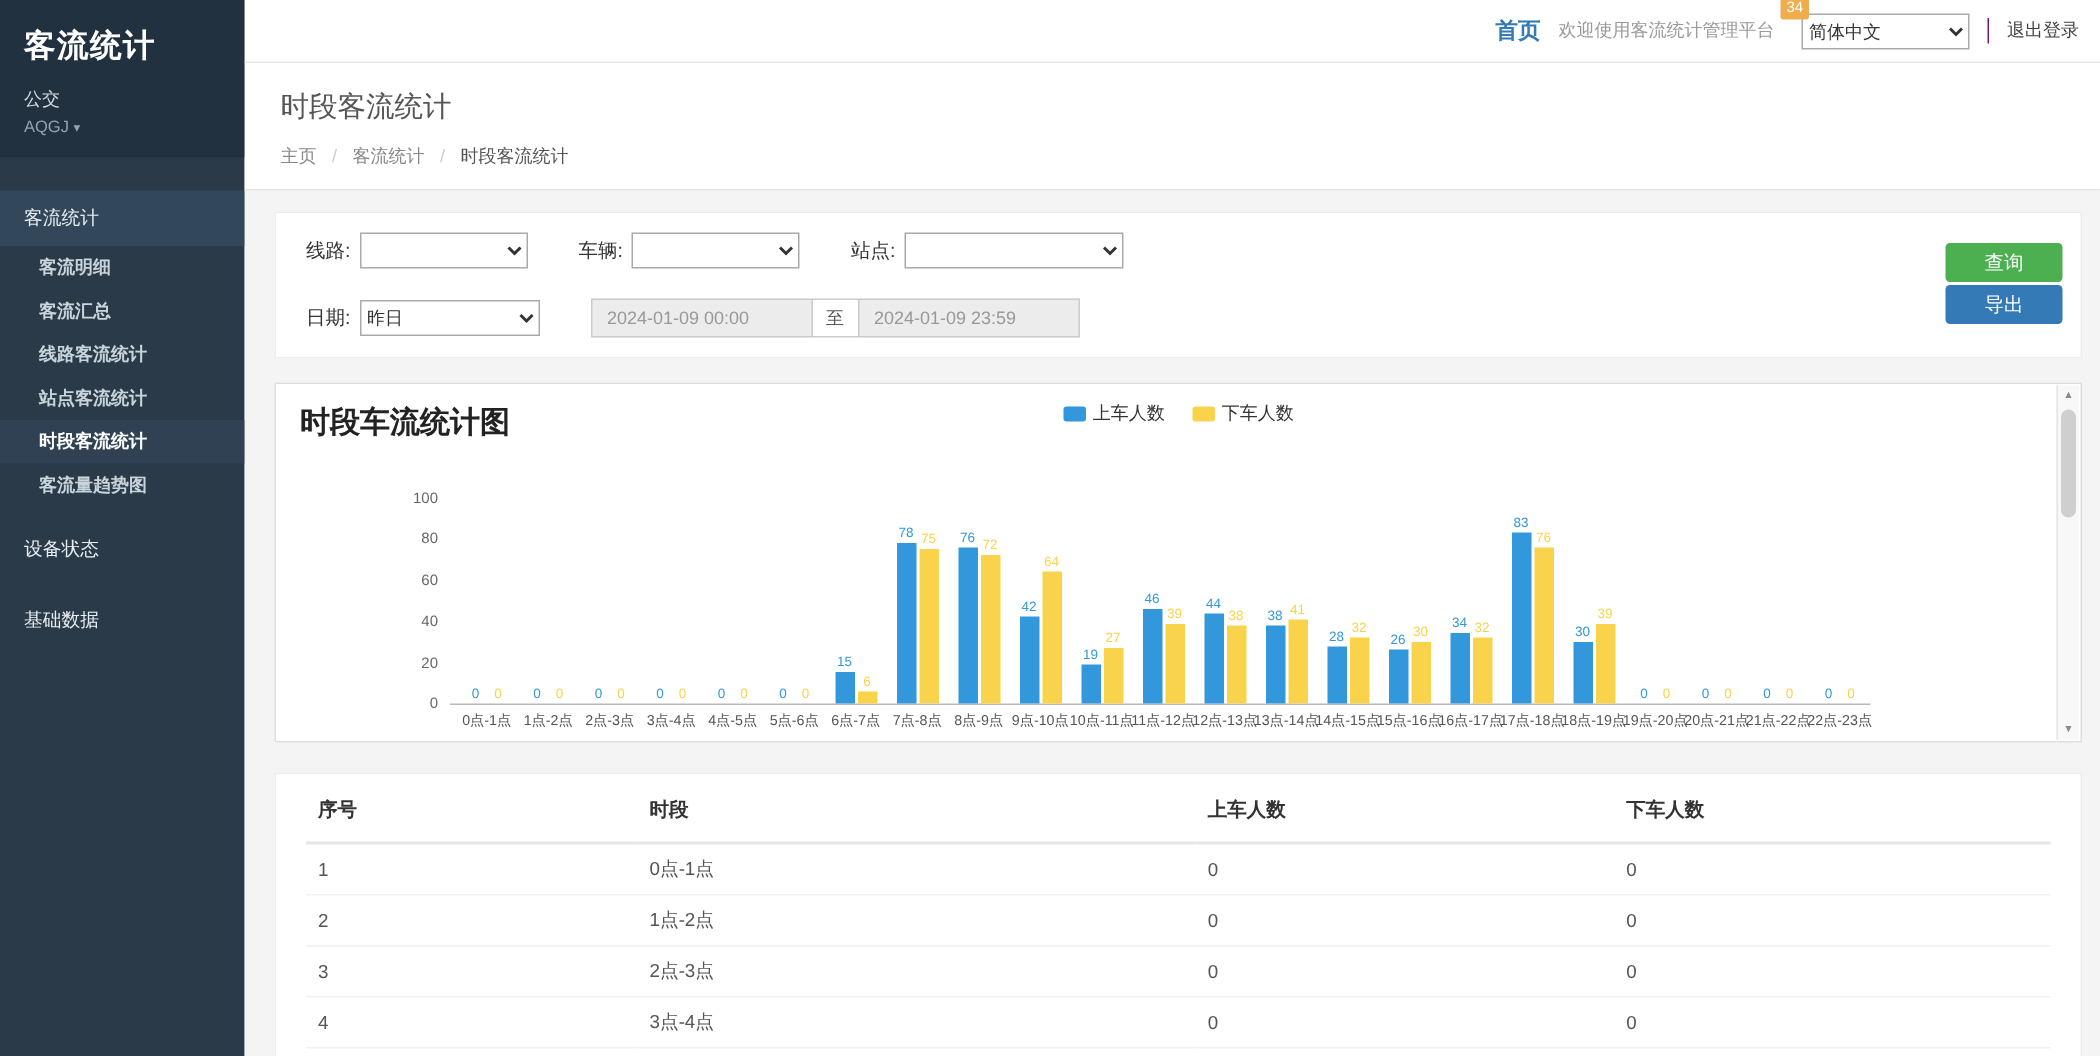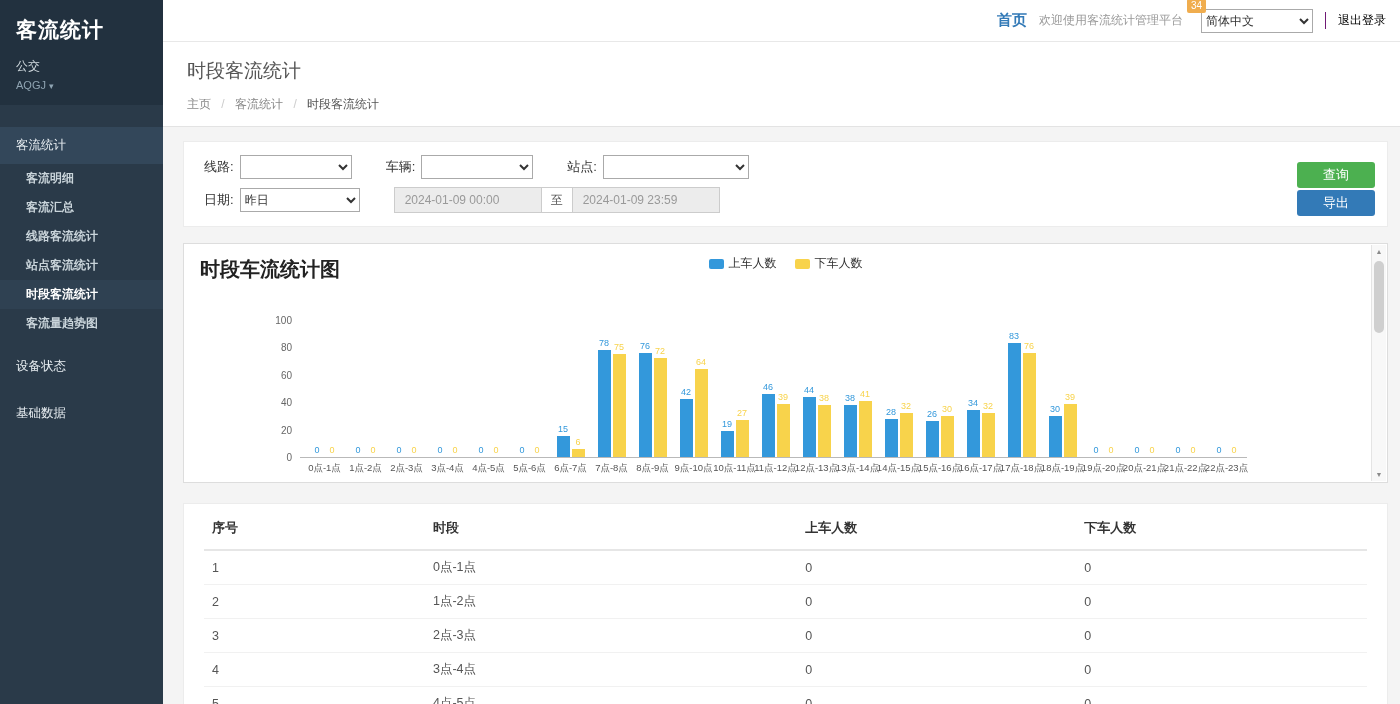--- a/index.html
+++ b/index.html
@@ -27,35 +27,35 @@
   
   .main { flex:1; display:flex; flex-direction:column; overflow:hidden; }
 
   .topbar { height:42px; background:#fff; border-bottom:1px solid #e8e8e8; display:flex; align-items:center; justify-content:flex-end; gap:12px; padding:0 14px; flex-shrink:0; }
   .home-link { color:#337ab7; font-size:15px; font-weight:bold; cursor:pointer; }
   .welcome { color:#999; font-size:12px; }
   .lang-wrap { position:relative; margin-left:6px; }
   .msg-badge { position:absolute; top:-10px; left:-14px; background:#f0ad4e; color:#fff; font-size:10px; line-height:1; padding:2px 4px; border-radius:2px; }
   select { font-family:inherit; font-size:12px; height:24px; border:1px solid #aaa; background:#fff; color:#333; }
   .lang-select { width:112px; }
-  .logout { color:#000000; font-size:12px; padding-left:12px; border-left:1px solid #701a75; cursor:pointer; }
+  .logout { color:#404040; font-size:12px; padding-left:12px; border-left:1px solid #701a75; cursor:pointer; }
 
   .page-head { background:#fff; padding:16px 24px 13px; border-bottom:1px solid #e3e3e3; box-shadow:0 1px 2px rgba(0,0,0,0.04); flex-shrink:0; }
   .page-title { font-size:19px; font-weight:normal; color:#555; }
   .breadcrumb { margin-top:12px; font-size:12px; color:#999; }
   .breadcrumb .crumb { color:#888; cursor:pointer; }
   .breadcrumb .sep { margin:0 7px; color:#ccc; }
   .breadcrumb .current { color:#555; }
 
   .content { flex:1; overflow:hidden; padding:14px 12px 0 20px; background:#f4f4f4; }
 
   
   .filter-card { background:#fff; border:1px solid #ececec; padding:13px 20px; position:relative; }
   .filter-row { display:flex; align-items:center; }
-  .filter-row + .filter-row { margin-top:8px; }
+  .filter-row + .filter-row { margin-top:20px; }
   .f-label { font-size:13px; color:#333; margin-right:6px; }
   .f-group { display:flex; align-items:center; margin-right:34px; }
   .sel-company { width:150px; }
   .sel-line { width:112px; }
   .sel-vehicle { width:112px; }
   .sel-station { width:146px; }
   .sel-preset { width:120px; }
   .date-input { height:26px; width:148px; border:1px solid #ccc; background:#ececec; color:#999; font-size:12px; padding:0 10px; font-family:inherit; }
   .to-box { height:26px; line-height:24px; padding:0 9px; border:1px solid #ccc; border-left:none; border-right:none; background:#fff; color:#555; font-size:12px; }
   .btn { position:absolute; right:12px; width:78px; height:26px; border:none; border-radius:3px; color:#fff; font-size:13px; font-family:inherit; cursor:pointer; }

